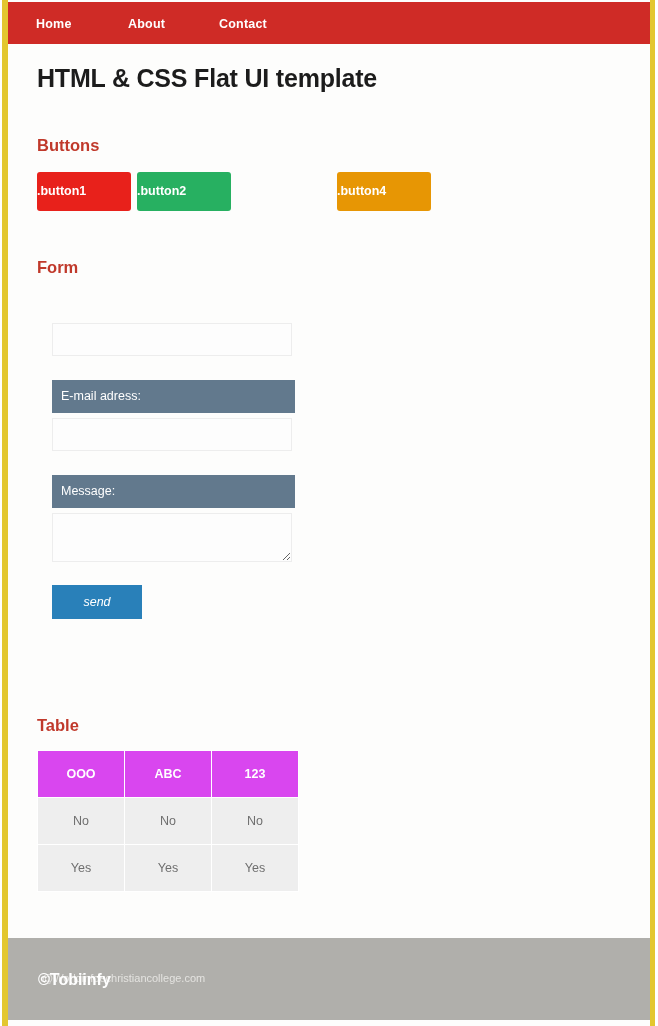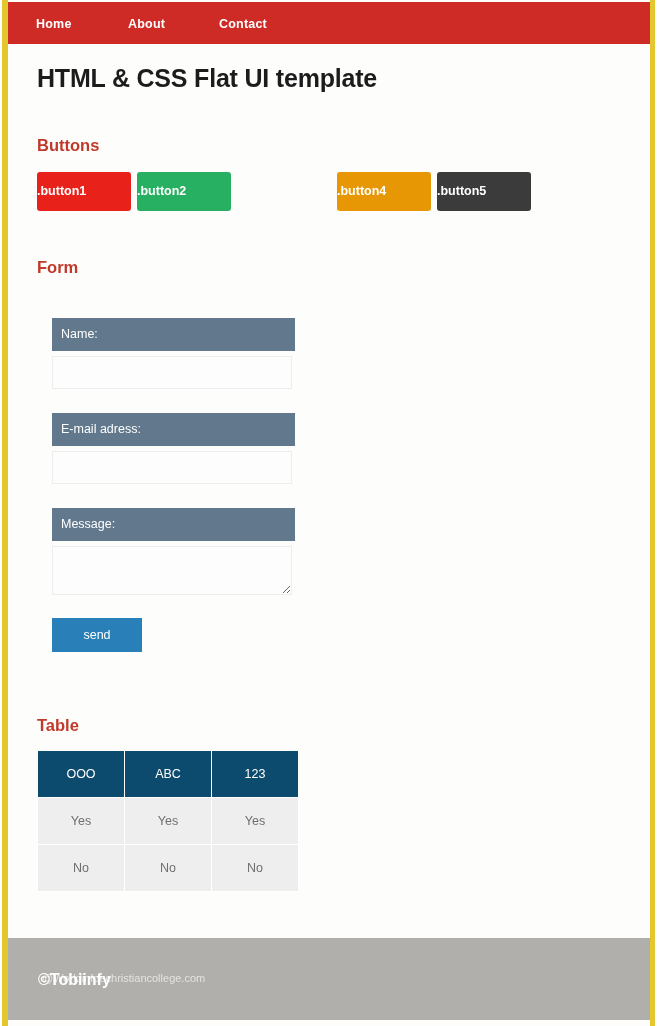--- a/index.html
+++ b/index.html
@@ -193,38 +193,39 @@
     background: #2980b9;
     border: none;
     border-radius: 0;
     color: #ffffff;
     font-family: "Liberation Sans", sans-serif;
     font-size: 12.5px;
     line-height: 34px;
     text-align: center;
     padding: 0;
     cursor: pointer;
+    font-style: italic;
   }
 
   
   #data-table {
     position: absolute;
     left: 29px;
     top: 706px;
     border-collapse: separate;
     border-spacing: 1px;
     background: #ffffff;
   }
   #data-table th {
     width: 86px;
     height: 46px;
-    background: #0c4a6e;
-    color: #ffffff;
-    font-size: 12.5px;
-    font-weight: normal;
+    background: #d946ef;
+    color: #ffffff;
+    font-size: 12.5px;
+    font-weight: bold;
     text-align: center;
     vertical-align: middle;
     padding: 0;
   }
   #data-table td {
     width: 86px;
     height: 46px;
     background: #eeeeee;
     color: #6f6f6f;
     font-size: 12.5px;
@@ -295,27 +296,25 @@
     <div id="content">
 
       <h1 id="page-title">HTML &amp; CSS Flat UI template</h1>
 
       <h2 id="heading-buttons" class="section-heading">Buttons</h2>
 
       <div id="buttons-row">
         <button class="flat-button b1">.button1</button>
         <button class="flat-button b2">.button2</button>
         <button class="flat-button b4">.button4</button>
-        <button class="flat-button b5">.button5</button>
       </div>
 
       <h2 id="heading-form" class="section-heading">Form</h2>
 
       <form id="contact-form">
-        <label class="field-label" for="name-input">Name:</label>
         <input id="name-input" class="field-input" type="text" placeholder="" style="">
 
         <div class="field-gap"></div>
 
         <label class="field-label" for="email-input">E-mail adress:</label>
         <input id="email-input" class="field-input" type="text" placeholder="" style="">
 
         <div class="field-gap"></div>
 
         <label class="field-label" for="message-textarea">Message:</label>
@@ -329,28 +328,28 @@
       <table id="data-table">
         <thead>
           <tr>
             <th>OOO</th>
             <th>ABC</th>
             <th>123</th>
           </tr>
         </thead>
         <tbody>
           <tr>
+            <td>No</td>
+            <td>No</td>
+            <td>No</td>
+          </tr>
+          <tr>
             <td>Yes</td>
             <td>Yes</td>
             <td>Yes</td>
-          </tr>
-          <tr>
-            <td>No</td>
-            <td>No</td>
-            <td>No</td>
           </tr>
         </tbody>
       </table>
 
     </div>
 
     <footer id="footer">
       <div id="footer-text-wrap">
         <span id="footer-url">@Worldinfoechristiancollege.com</span>
         <span id="footer-brand">©Tobiinfy</span>

